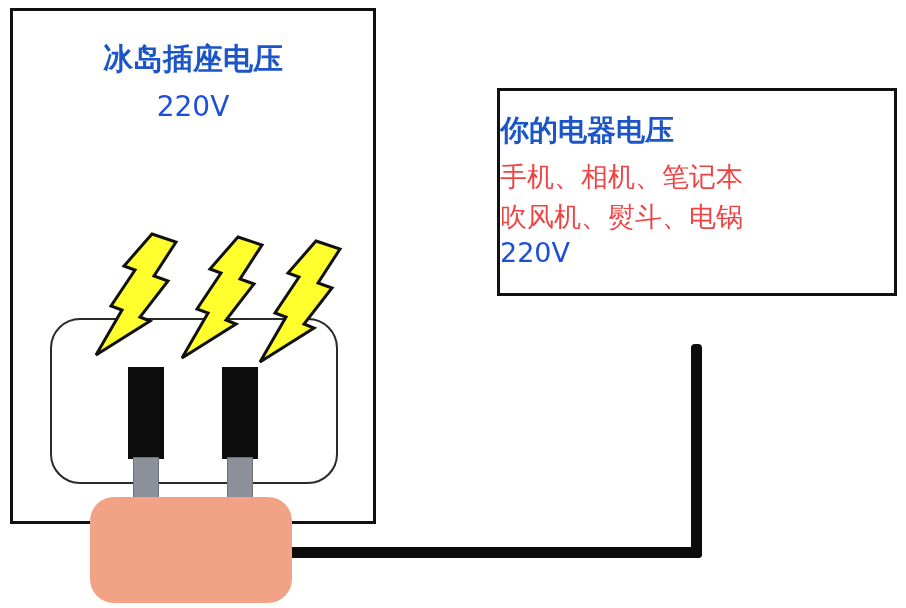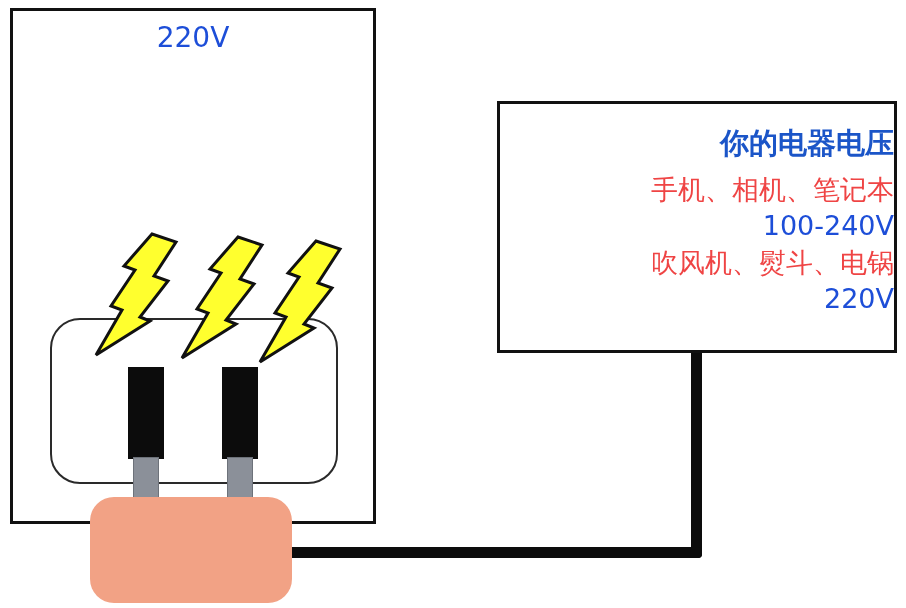--- a/index.html
+++ b/index.html
@@ -99,25 +99,25 @@
     position: absolute;
     width: 90px; height: 125px;
   }
   .bolt-1 { left: 90px;  top: 232px; }
   .bolt-2 { left: 176px; top: 235px; }
   .bolt-3 { left: 254px; top: 239px; }
 
   
   .device-panel {
     position: absolute;
-    left: 497px; top: 101px;
-    width: 400px; height: 252px;
+    left: 497px; top: 88px;
+    width: 400px; height: 208px;
     border: 3px solid #111111;
     background: #ffffff;
-    text-align: right;
+    text-align: left;
   }
   .device-panel .panel-title {
     margin-top: 20px;
     font-size: 29px;
   }
   .device-line {
     margin-top: 8px;
     font-size: 27px;
     color: #ef4444;
   }
@@ -128,20 +128,21 @@
   .device-line.second {
     margin-top: 4px;
   }
 </style>
 </head>
 <body>
 
 <div class="stage">
 
   <div class="socket-panel">
+    <div class="panel-title">冰岛插座电压</div>
     <div class="voltage">220V</div>
   </div>
 
   <div class="socket"></div>
   <div class="prong prong-left"></div>
   <div class="prong prong-right"></div>
 
   <svg class="bolt bolt-1" viewBox="0 0 90 125">
     <polygon points="62,2 86,10 64,44 78,49 50,85 60,89 6,123 32,78 21,74 45,38 34,34" fill="#ffff2e" stroke="#111111" stroke-width="3" stroke-linejoin="miter"></polygon>
   </svg>
@@ -155,18 +156,17 @@
   <div class="cable-v"></div>
   <div class="cable-h"></div>
 
   <div class="pin pin-left"></div>
   <div class="pin pin-right"></div>
   <div class="plug"></div>
 
   <div class="device-panel">
     <div class="panel-title">你的电器电压</div>
     <div class="device-line">手机、相机、笔记本</div>
-    <div class="voltage">100-240V</div>
     <div class="device-line second">吹风机、熨斗、电锅</div>
     <div class="voltage">220V</div>
   </div>
 
 </div>
 
 </body></html>

